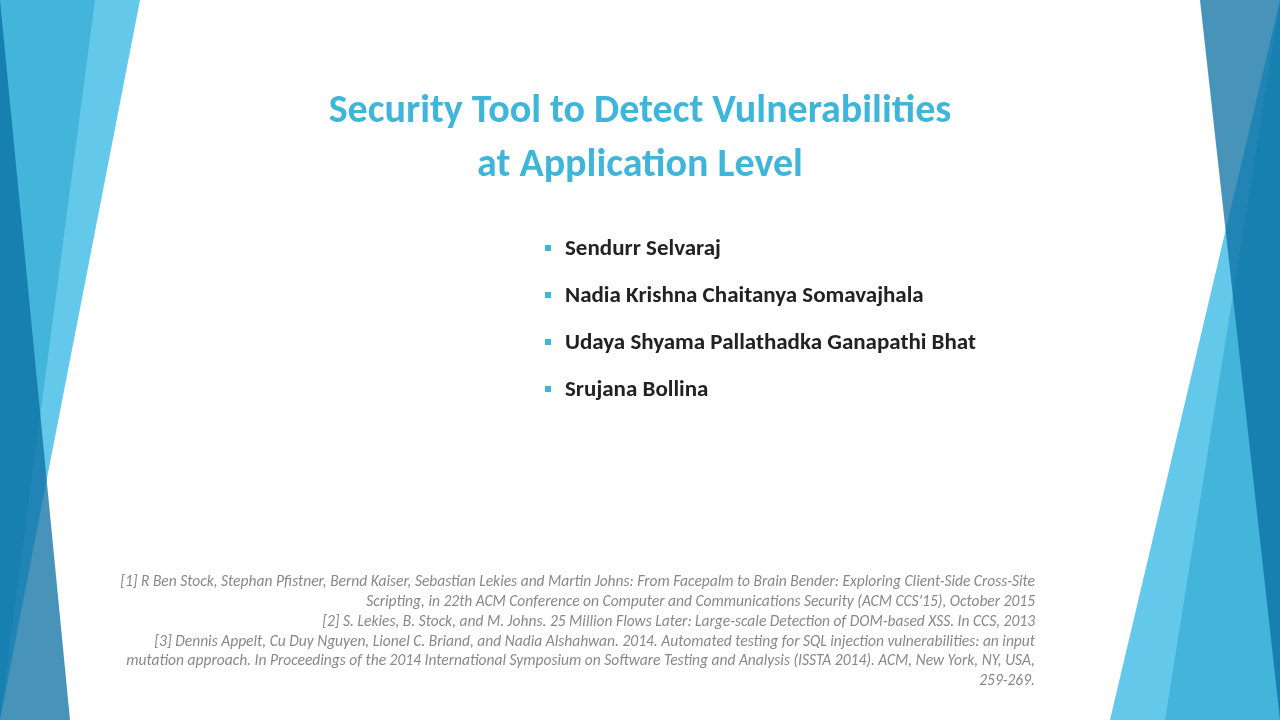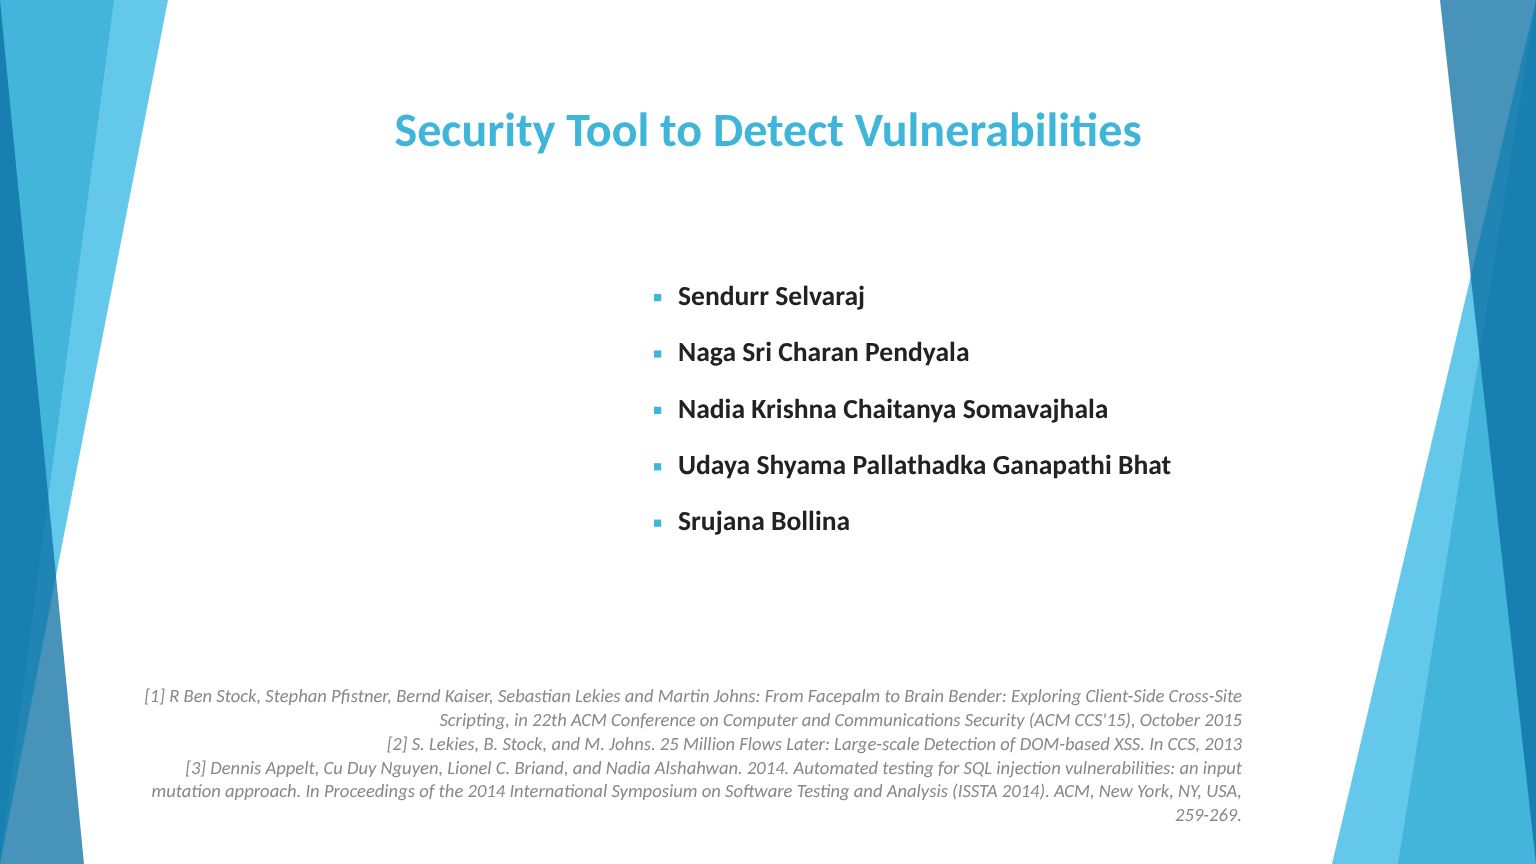--- a/index.html
+++ b/index.html
@@ -125,25 +125,25 @@
 <div class="bg-tri-1"></div>
 <div class="bg-tri-2"></div>
 <div class="bg-tri-3"></div>
 <div class="bg-tri-r1"></div>
 <div class="bg-tri-r2"></div>
 <div class="bg-tri-r3"></div>
 
 <div class="content">
   <div class="title">
     <span>Security Tool to Detect Vulnerabilities</span><br>
+    <span>at Application Level</span>
   </div>
 
   <ul class="authors">
     <li><span>Sendurr Selvaraj</span></li>
-    <li><span>Naga Sri Charan Pendyala</span></li>
     <li><span>Nadia Krishna Chaitanya Somavajhala</span></li>
     <li><span>Udaya Shyama Pallathadka Ganapathi Bhat</span></li>
     <li><span>Srujana Bollina</span></li>
   </ul>
 
   <div class="refs">
     <p>[1] R Ben Stock, Stephan Pfistner, Bernd Kaiser, Sebastian Lekies and Martin Johns: From Facepalm to Brain Bender: Exploring Client-Side Cross-Site Scripting, in 22th ACM Conference on Computer and Communications Security (ACM CCS'15), October 2015</p>
     <p>[2] S. Lekies, B. Stock, and M. Johns. 25 Million Flows Later: Large-scale Detection of DOM-based XSS. In CCS, 2013</p>
     <p>[3] Dennis Appelt, Cu Duy Nguyen, Lionel C. Briand, and Nadia Alshahwan. 2014. Automated testing for SQL injection vulnerabilities: an input mutation approach. In Proceedings of the 2014 International Symposium on Software Testing and Analysis (ISSTA 2014). ACM, New York, NY, USA, 259-269.</p>
   </div>

